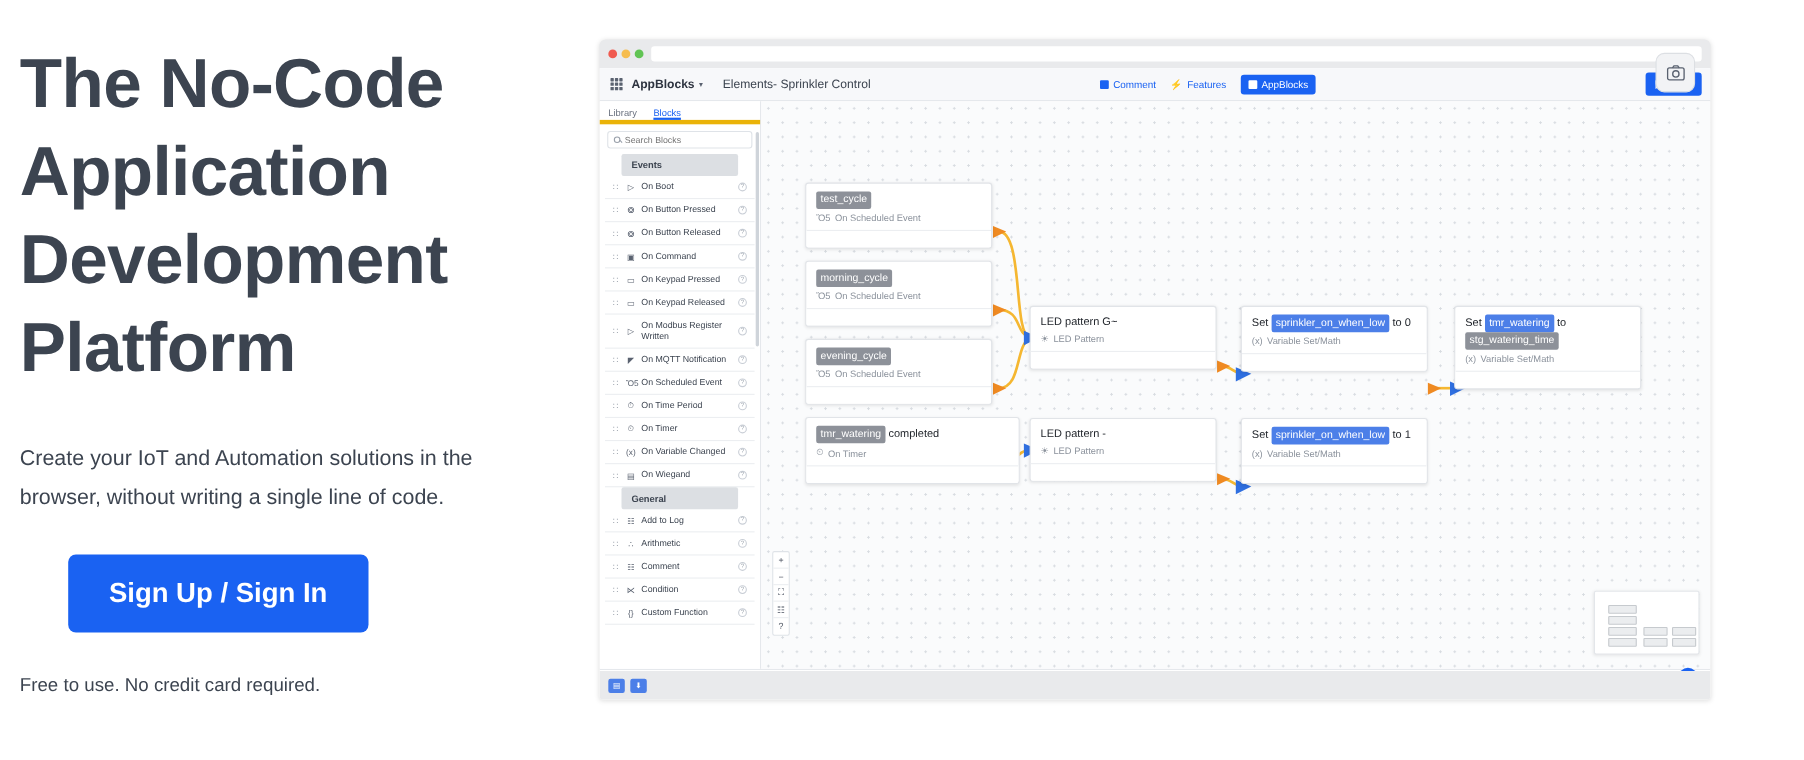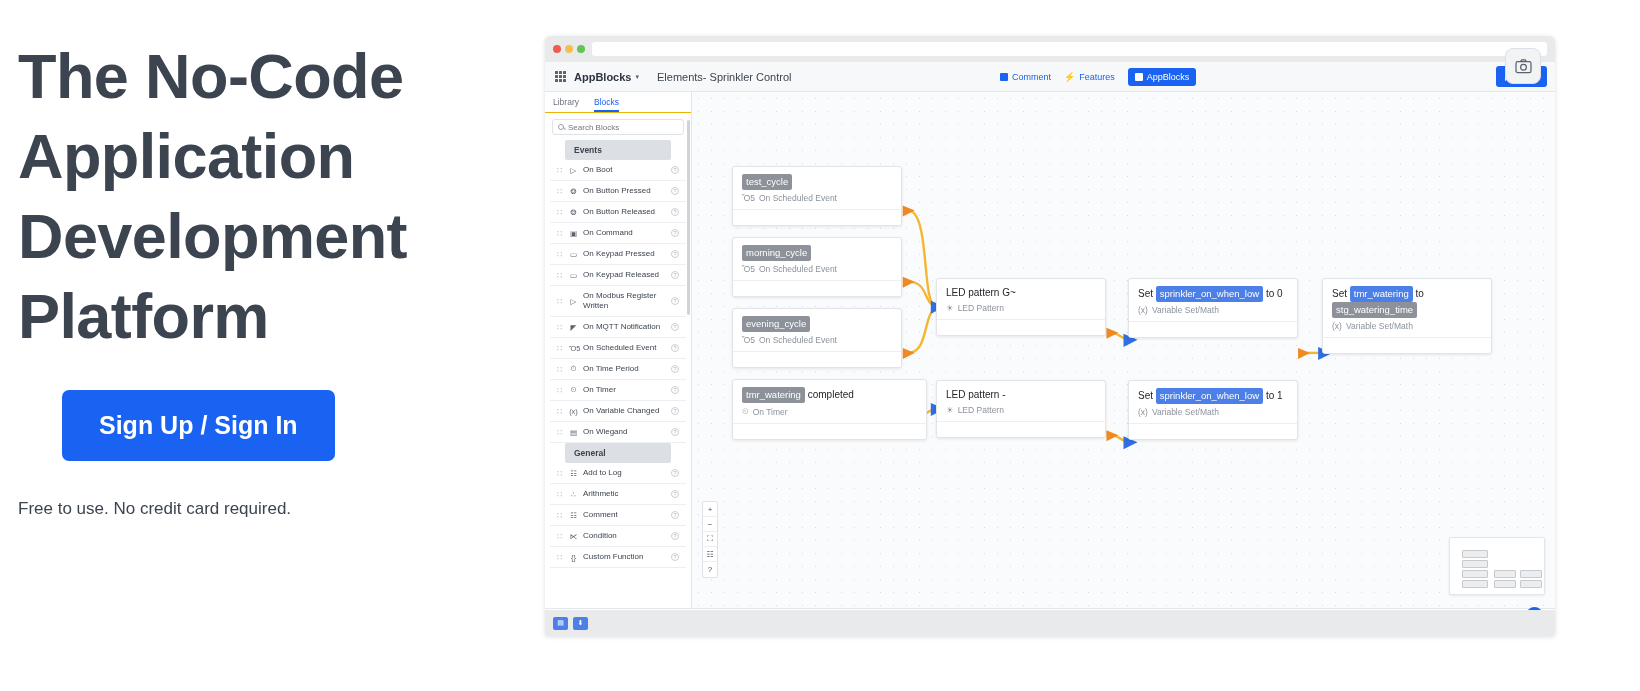--- a/index.html
+++ b/index.html
@@ -85,21 +85,21 @@
   .play { width:0;height:0;border-left:6px solid #fff;border-top:4px solid transparent;border-bottom:4px solid transparent;}
 
   
   .main { flex: 1; display: flex; min-height: 0; }
 
   
   .sidebar {
     width: 147px; background: #fff; border-right: 1px solid #e3e6ea;
     display: flex; flex-direction: column; min-height: 0; position: relative;
   }
-  .sbtabs { display: flex; height: 21px; border-bottom: 1px solid #eab308; padding-left: 8px; gap: 15px; text-align: right; }
+  .sbtabs { display: flex; height: 21px; border-bottom: 4px solid #eab308; padding-left: 8px; gap: 15px; text-align: right; }
   .sbtab { font-size: 8.5px; color: #6b7280; line-height: 21px; cursor: pointer; }
   .sbtab.active { color: #1a62f2; border-bottom: 2px solid #1a62f2; }
   .searchwrap { padding: 6px 7px 5px; }
   .searchbox {
     height: 16px; border: 1px solid #dfe3e8; border-radius: 3px;
     display: flex; align-items: center; padding: 0 5px; gap: 4px; background:#fff;
   }
   .searchbox input {
     border: none; outline: none; font-size: 8px; color: #9aa1ab; flex:1;
     font-family: "Liberation Sans", sans-serif; background: transparent;
@@ -214,20 +214,21 @@
     display: flex; align-items: center; justify-content: center; color: #5a6270;
   }
 </style>
 </head>
 <body>
 
 <div class="page">
 
   <div class="hero">
     <div class="hero-title">The No-Code Application Development Platform</div>
+    <div class="hero-sub">Create your IoT and Automation solutions in the browser, without writing a single line of code.</div>
     <button class="cta">Sign Up / Sign In</button>
     <div class="hero-note">Free to use. No credit card required.</div>
   </div>
 
   <div class="window">
 
     <div class="titlebar">
       <div class="dots">
         <span class="dot r"></span>
         <span class="dot y"></span>

